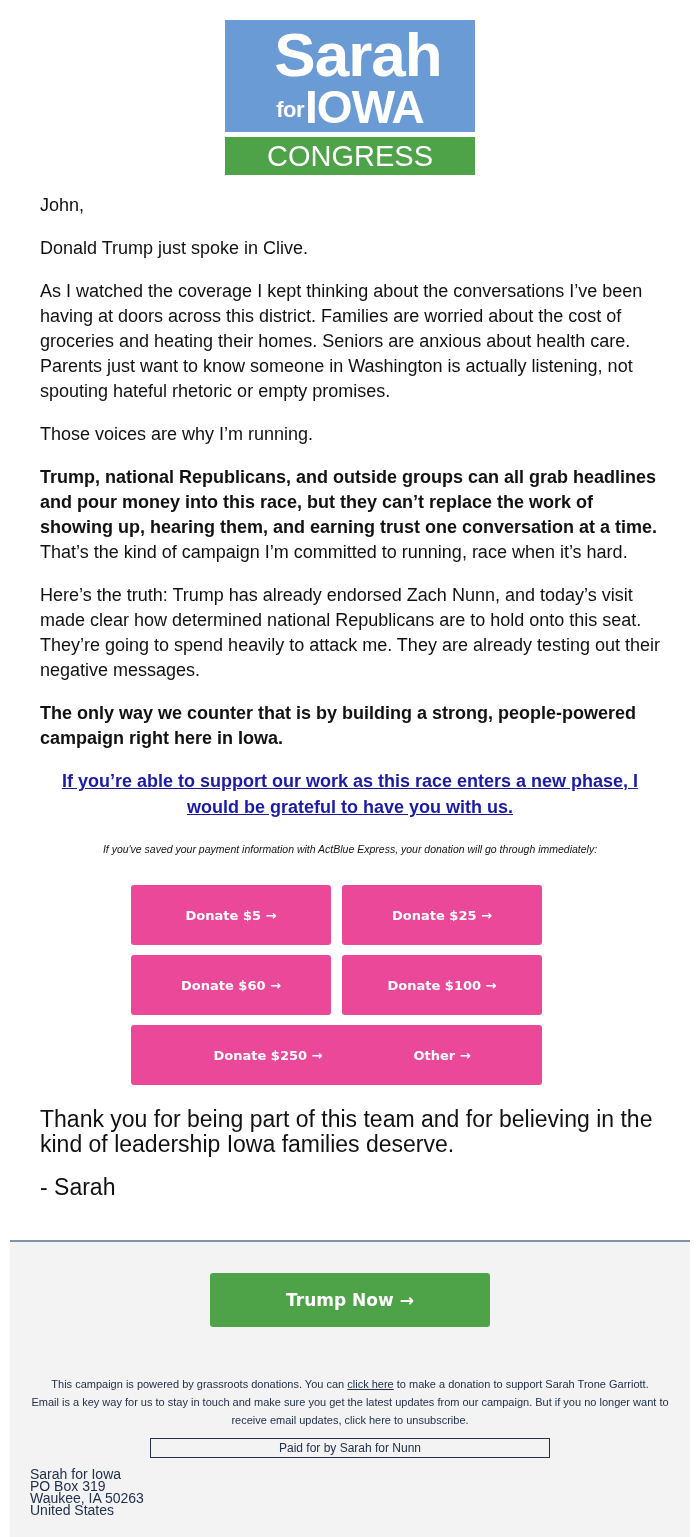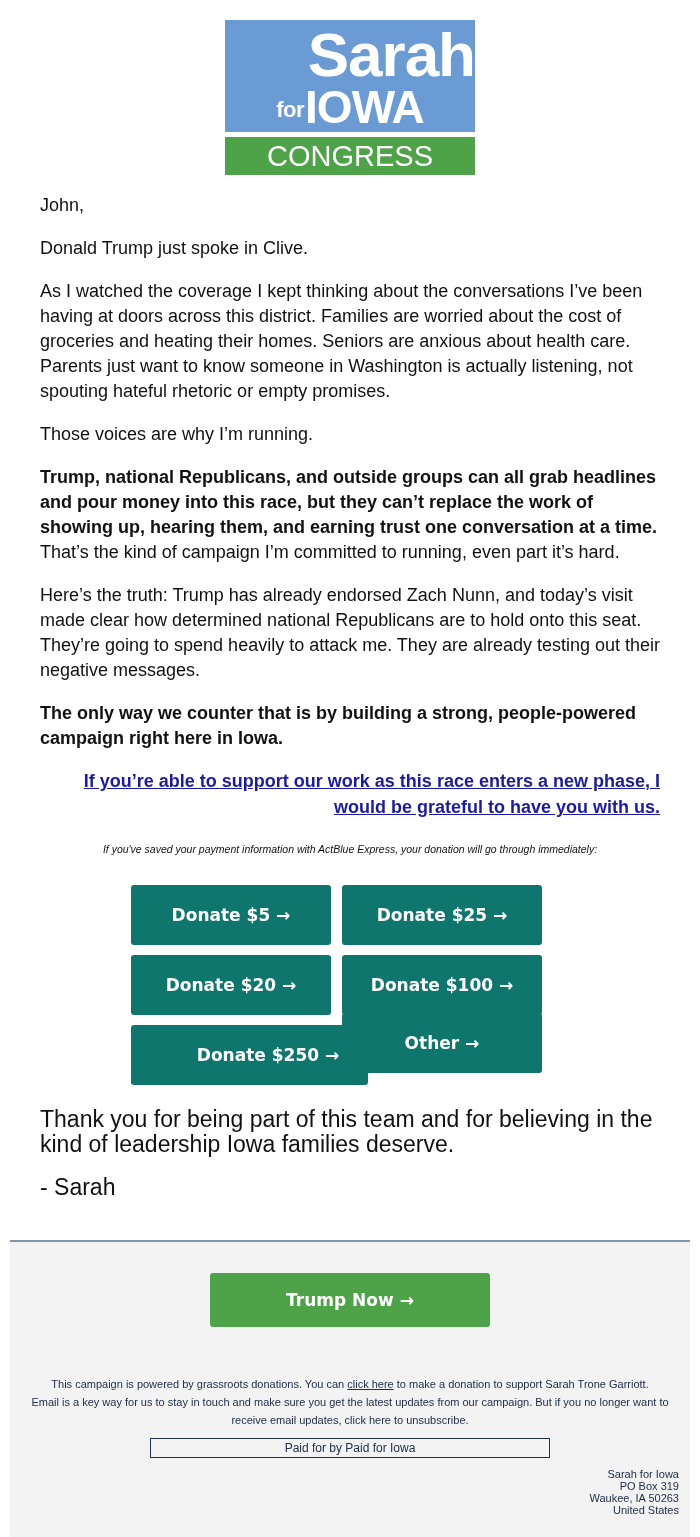--- a/index.html
+++ b/index.html
@@ -1,46 +1,46 @@
 <!DOCTYPE html>
 <html><head>
 <meta charset="utf-8">
 <style>
   html, body { margin: 0; padding: 0; background: #ffffff; }
   body { width: 700px; height: 1537px; position: relative; overflow: hidden; font-family: "Liberation Sans", sans-serif; color: #111; }
   .logo { position: absolute; left: 225px; top: 20px; width: 250px; height: 155px; }
   .logo-top { position: absolute; left: 0; top: 0; width: 250px; height: 112px; background: #6a9bd4; }
   .logo-gap { position: absolute; left: 0; top: 112px; width: 250px; height: 5px; background: #ffffff; }
   .logo-bottom { position: absolute; left: 0; top: 117px; width: 250px; height: 38px; background: #4ea247; }
-  .logo-sarah { position: absolute; left: 0; width: 250px; top: 4px; text-align: right; color: #fff; font-weight: bold; font-size: 62px; line-height: 62px; letter-spacing: -1px; }
+  .logo-sarah { position: absolute; left: 0; width: 250px; top: 4px; text-align: center; color: #fff; font-weight: bold; font-size: 62px; line-height: 62px; letter-spacing: -1px; padding-left: 8px; }
   .logo-for-row { position: absolute; left: 0; width: 250px; top: 64px; text-align: center; color: #fff; font-weight: bold; line-height: 46px; }
   .logo-for { font-size: 22px; letter-spacing: -0.5px; vertical-align: 6px; margin-right: 1px; }
   .logo-iowa { font-size: 46px; letter-spacing: -1px; }
   .logo-congress { position: absolute; left: 0; width: 250px; top: 0; text-align: center; color: #fff; font-weight: normal; font-size: 29px; line-height: 38px; }
 
   .content { position: absolute; left: 40px; top: 193px; width: 625px; font-size: 18px; line-height: 25px; }
   .content p { margin: 0 0 18px 0; }
   .content p.b { font-weight: bold; }
 
-  .cta { position: absolute; left: 40px; width: 620px; top: 768px; text-align: right; font-weight: bold; font-size: 18px; line-height: 26px; }
+  .cta { position: absolute; left: 40px; width: 620px; top: 768px; text-align: center; font-weight: bold; font-size: 18px; line-height: 26px; }
   .cta a { color: #1a1aa6; text-decoration: underline; }
   .note { position: absolute; left: 40px; width: 620px; top: 843px; text-align: center; font-style: italic; font-size: 10.5px; color: #111; }
 
   .donate-grid { position: absolute; left: 131px; top: 885px; width: 412px; }
-  .dbtn { position: absolute; width: 200px; height: 60px; background: #0f766e; border-radius: 3px; color: #fff; font-family: "DejaVu Sans", sans-serif; font-weight: bold; font-size: 17px; display: flex; align-items: center; justify-content: center; text-decoration: none; cursor: pointer; }
+  .dbtn { position: absolute; width: 200px; height: 60px; background: #ec4899; border-radius: 3px; color: #fff; font-family: "DejaVu Sans", sans-serif; font-weight: bold; font-size: 13px; display: flex; align-items: center; justify-content: center; text-decoration: none; cursor: pointer; }
 
   .closing { position: absolute; left: 40px; top: 1107px; width: 620px; font-size: 23px; line-height: 25px; }
   .closing p { margin: 0 0 18px 0; }
 
   .footer { position: absolute; left: 10px; top: 1240px; width: 680px; height: 297px; background: #f3f3f4; border-top: 2px solid #7e96a8; }
   .donate-now { position: absolute; left: 200px; top: 31px; width: 280px; height: 54px; background: #4ea247; border-radius: 3px; color: #fff; font-family: "DejaVu Sans", sans-serif; font-weight: bold; font-size: 17px; display: flex; align-items: center; justify-content: center; }
   .f-small { position: absolute; left: 20px; width: 640px; text-align: center; font-size: 11px; line-height: 18px; color: #22304a; }
   .f-small a { color: #22304a; text-decoration: underline; }
   .paid { position: absolute; left: 140px; top: 196px; width: 398px; height: 18px; border: 1px solid #22304a; text-align: center; font-size: 12px; line-height: 18px; color: #22304a; }
-  .addr { position: absolute; left: 29px; width: 640px; top: 226px; text-align: right; font-size: 11px; line-height: 12px; color: #22304a; }
+  .addr { position: absolute; left: 20px; width: 640px; top: 226px; text-align: left; font-size: 14px; line-height: 12px; color: #22304a; }
 </style>
 </head>
 <body>
 
 <div class="logo">
   <div class="logo-top">
     <div class="logo-sarah">Sarah</div>
     <div class="logo-for-row">
       <span class="logo-for">for</span><span class="logo-iowa">IOWA</span>
     </div>
@@ -49,51 +49,51 @@
   <div class="logo-bottom">
     <div class="logo-congress">CONGRESS</div>
   </div>
 </div>
 
 <div class="content">
   <p>John,</p>
   <p>Donald Trump just spoke in Clive.</p>
   <p>As I watched the coverage I kept thinking about the conversations I’ve been having at doors across this district. Families are worried about the cost of groceries and heating their homes. Seniors are anxious about health care. Parents just want to know someone in Washington is actually listening, not spouting hateful rhetoric or empty promises.</p>
   <p>Those voices are why I’m running.</p>
-  <p><strong>Trump, national Republicans, and outside groups can all grab headlines and pour money into this race, but they can’t replace the work of showing up, hearing them, and earning trust one conversation at a time.</strong><span> That’s the kind of campaign I’m committed to running, even part it’s hard.</span></p>
+  <p><strong>Trump, national Republicans, and outside groups can all grab headlines and pour money into this race, but they can’t replace the work of showing up, hearing them, and earning trust one conversation at a time.</strong><span> That’s the kind of campaign I’m committed to running, race when it’s hard.</span></p>
   <p>Here’s the truth: Trump has already endorsed Zach Nunn, and today’s visit made clear how determined national Republicans are to hold onto this seat. They’re going to spend heavily to attack me. They are already testing out their negative messages.</p>
   <p class="b">The only way we counter that is by building a strong, people-powered campaign right here in Iowa.</p>
 </div>
 
 <div class="cta">
   <a href="#">If you’re able to support our work as this race enters a new phase, I would be grateful to have you with us.</a>
 </div>
 <div class="note">If you've saved your payment information with ActBlue Express, your donation will go through immediately:</div>
 
 <div class="donate-grid">
   <a class="dbtn" style="left:0;top:0;">Donate $5 →</a>
   <a class="dbtn" style="left:211px;top:0;">Donate $25 →</a>
-  <a class="dbtn" style="left:0;top:70px;">Donate $20 →</a>
+  <a class="dbtn" style="left:0;top:70px;">Donate $60 →</a>
   <a class="dbtn" style="left:211px;top:70px;">Donate $100 →</a>
   <a class="dbtn" style="left:0;top:140px;padding-left:37px;">Donate $250 →</a>
-  <a class="dbtn" style="left:211px;top:128px;">Other →</a>
+  <a class="dbtn" style="left:211px;top:140px;">Other →</a>
 </div>
 
 <div class="closing">
   <p>Thank you for being part of this team and for believing in the kind of leadership Iowa families deserve.</p>
   <p>- Sarah</p>
 </div>
 
 <div class="footer">
   <a class="donate-now">Trump Now →</a>
   <div class="f-small" style="top:133px;">
     <span>This campaign is powered by grassroots donations. You can </span><a href="#">click here</a><span> to make a donation to support Sarah Trone Garriott.</span>
     <br>
     <span>Email is a key way for us to stay in touch and make sure you get the latest updates from our campaign. But if you no longer want to receive email updates, click here to unsubscribe.</span>
   </div>
-  <div class="paid">Paid for by Paid for Iowa</div>
+  <div class="paid">Paid for by Sarah for Nunn</div>
   <div class="addr">
     <div>Sarah for Iowa</div>
     <div>PO Box 319</div>
     <div>Waukee, IA 50263</div>
     <div>United States</div>
   </div>
 </div>
 
 </body></html>

